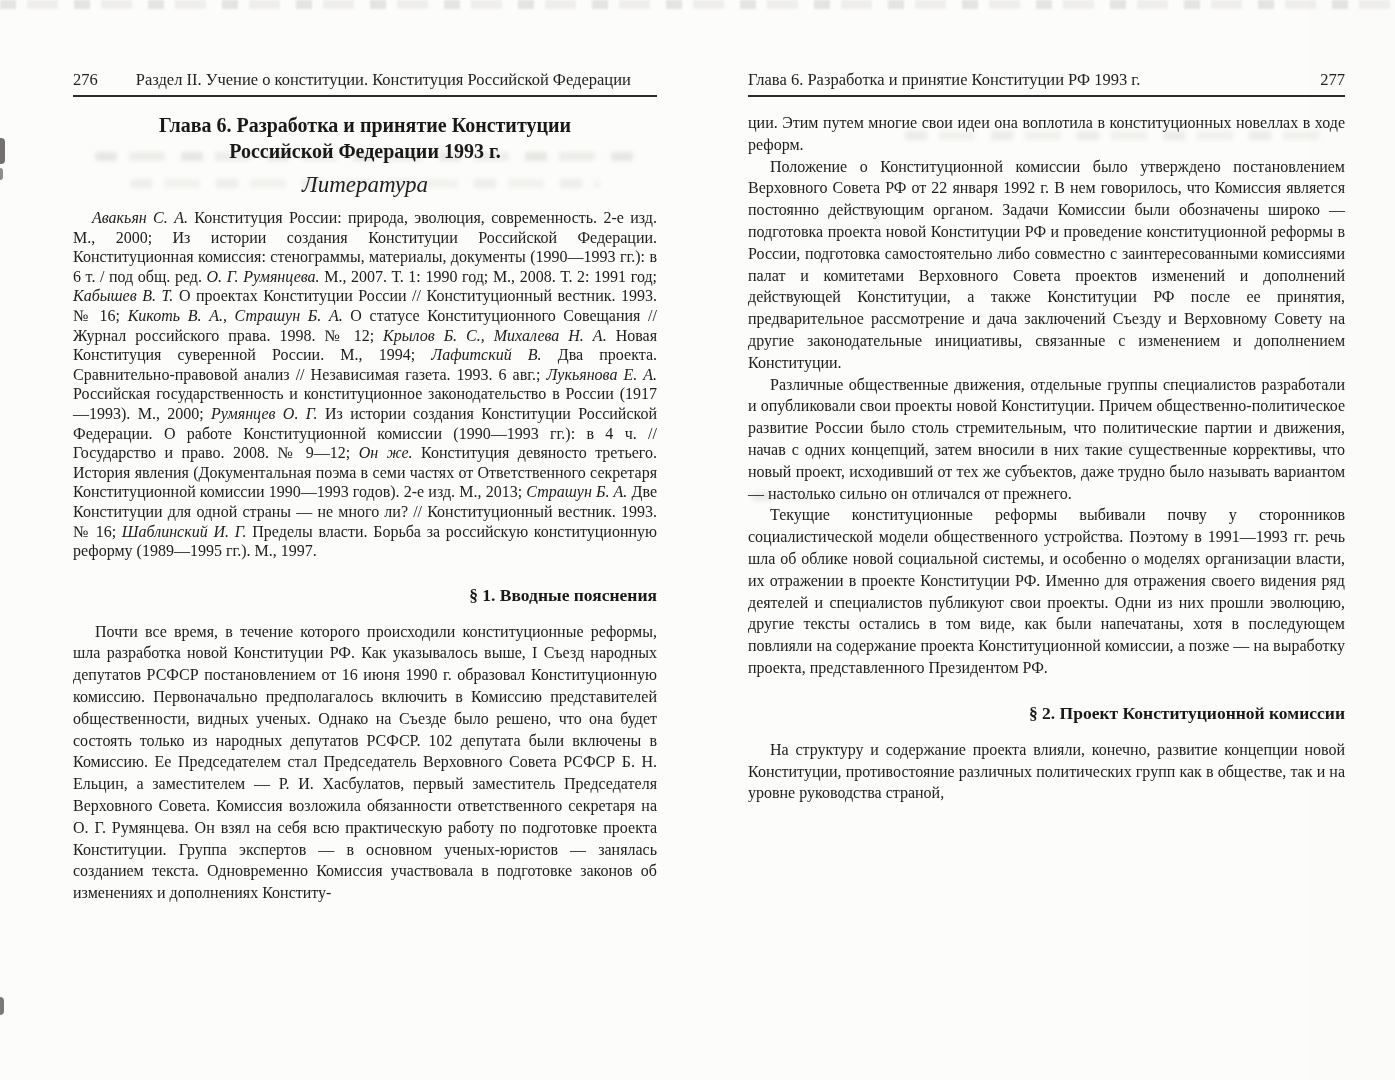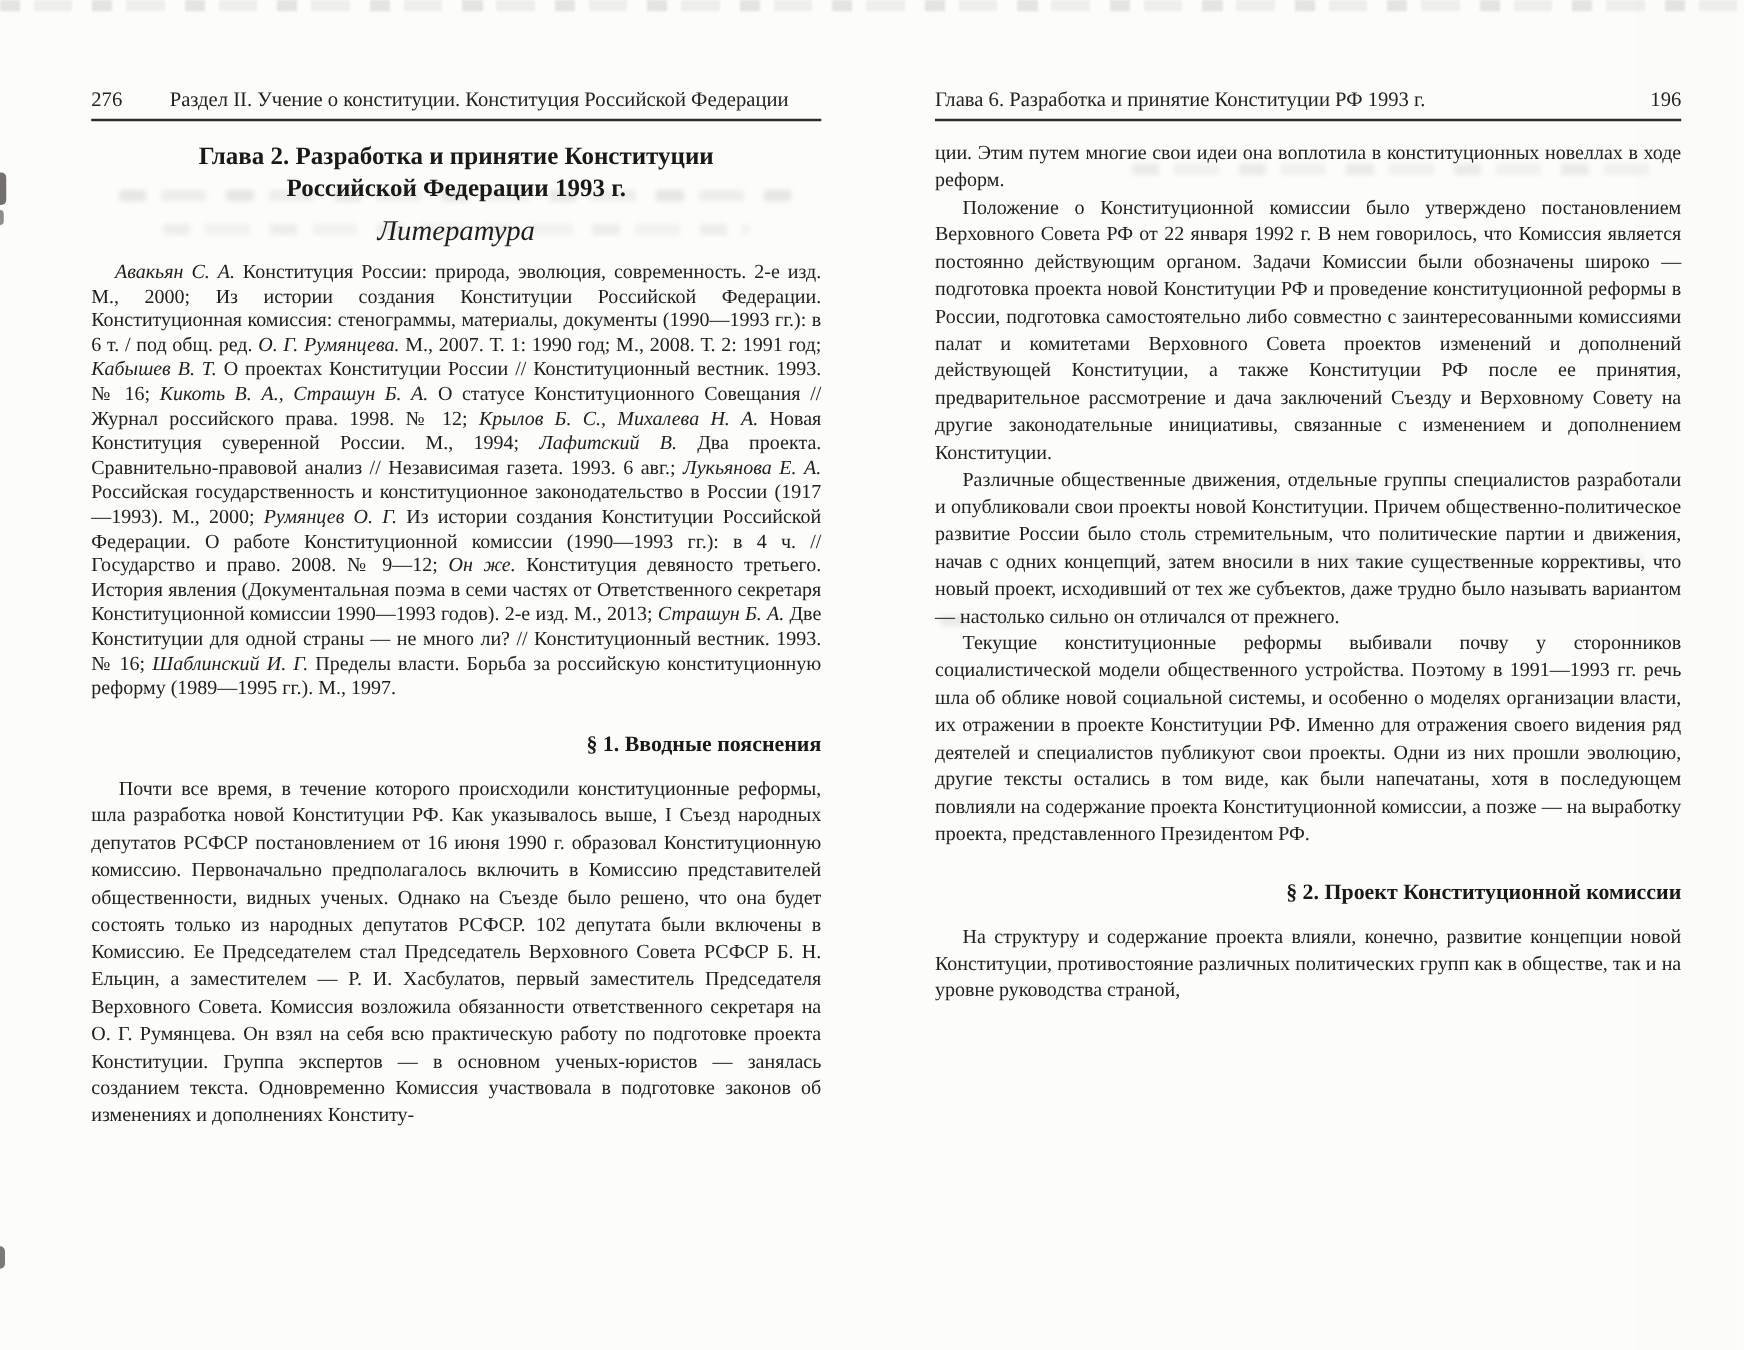--- a/index.html
+++ b/index.html
@@ -94,37 +94,37 @@
   <div class="artifact speck s1"></div>
   <div class="artifact speck s2"></div>
   <div class="artifact speck s3"></div>
 
   <section class="page left">
     <header class="running">
       <span class="pagenum">276</span>
       <span class="rh-text">Раздел II. Учение о конституции. Конституция Российской Федерации</span>
     </header>
 
-    <h1 class="chapter-title"><span>Глава 2. Разработка и принятие Конституции</span><br><span>Российской Федерации 1993 г.</span></h1>
+    <h1 class="chapter-title"><span>Глава 6. Разработка и принятие Конституции</span><br><span>Российской Федерации 1993 г.</span></h1>
 
     <h2 class="lit-heading">Литература</h2>
 
     <p class="literature"><i>Авакьян С. А.</i><span> Конституция России: природа, эволюция, современность. 2-е изд. М., 2000; Из истории создания Конституции Российской Федерации. Конституционная комиссия: стенограммы, материалы, документы (1990—1993 гг.): в 6 т. / под общ. ред. </span><i>О. Г. Румянцева.</i><span> М., 2007. Т. 1: 1990 год; М., 2008. Т. 2: 1991 год; </span><i>Кабышев В. Т.</i><span> О проектах Конституции России // Конституционный вестник. 1993. № 16; </span><i>Кикоть В. А., Страшун Б. А.</i><span> О статусе Конституционного Совещания // Журнал российского права. 1998. № 12; </span><i>Крылов Б. С., Михалева Н. А.</i><span> Новая Конституция суверенной России. М., 1994; </span><i>Лафитский В.</i><span> Два проекта. Сравнительно-правовой анализ // Независимая газета. 1993. 6 авг.; </span><i>Лукьянова Е. А.</i><span> Российская государственность и конституционное законодательство в России (1917—1993). М., 2000; </span><i>Румянцев О. Г.</i><span> Из истории создания Конституции Российской Федерации. О работе Конституционной комиссии (1990—1993 гг.): в 4 ч. // Государство и право. 2008. № 9—12; </span><i>Он же.</i><span> Конституция девяносто третьего. История явления (Документальная поэма в семи частях от Ответственного секретаря Конституционной комиссии 1990—1993 годов). 2-е изд. М., 2013; </span><i>Страшун Б. А.</i><span> Две Конституции для одной страны — не много ли? // Конституционный вестник. 1993. № 16; </span><i>Шаблинский И. Г.</i><span> Пределы власти. Борьба за российскую конституционную реформу (1989—1995 гг.). М., 1997.</span></p>
 
     <h2 class="section-heading">§ 1. Вводные пояснения</h2>
 
     <div class="body-text">
         <p class="para indent">Почти все время, в течение которого происходили конституционные реформы, шла разработка новой Конституции РФ. Как указывалось выше, I Съезд народных депутатов РСФСР постановлением от 16 июня 1990 г. образовал Конституционную комиссию. Первоначально предполагалось включить в Комиссию представителей общественности, видных ученых. Однако на Съезде было решено, что она будет состоять только из народных депутатов РСФСР. 102 депутата были включены в Комиссию. Ее Председателем стал Председатель Верховного Совета РСФСР Б. Н. Ельцин, а заместителем — Р. И. Хасбулатов, первый заместитель Председателя Верховного Совета. Комиссия возложила обязанности ответственного секретаря на О. Г. Румянцева. Он взял на себя всю практическую работу по подготовке проекта Конституции. Группа экспертов — в основном ученых-юристов — занялась созданием текста. Одновременно Комиссия участвовала в подготовке законов об изменениях и дополнениях Конститу-</p>
       </div>
   </section>
 
   <section class="page right">
     <header class="running">
       <span class="rh-text">Глава 6. Разработка и принятие Конституции РФ 1993 г.</span>
-      <span class="pagenum">196</span>
+      <span class="pagenum">277</span>
     </header>
 
     <div class="body-text">
         <p class="para">ции. Этим путем многие свои идеи она воплотила в конституционных новеллах в ходе реформ.</p>
         <p class="para indent">Положение о Конституционной комиссии было утверждено постановлением Верховного Совета РФ от 22 января 1992 г. В нем говорилось, что Комиссия является постоянно действующим органом. Задачи Комиссии были обозначены широко — подготовка проекта новой Конституции РФ и проведение конституционной реформы в России, подготовка самостоятельно либо совместно с заинтересованными комиссиями палат и комитетами Верховного Совета проектов изменений и дополнений действующей Конституции, а также Конституции РФ после ее принятия, предварительное рассмотрение и дача заключений Съезду и Верховному Совету на другие законодательные инициативы, связанные с изменением и дополнением Конституции.</p>
         <p class="para indent">Различные общественные движения, отдельные группы специалистов разработали и опубликовали свои проекты новой Конституции. Причем общественно-политическое развитие России было столь стремительным, что политические партии и движения, начав с одних концепций, затем вносили в них такие существенные коррективы, что новый проект, исходивший от тех же субъектов, даже трудно было называть вариантом — настолько сильно он отличался от прежнего.</p>
         <p class="para indent">Текущие конституционные реформы выбивали почву у сторонников социалистической модели общественного устройства. Поэтому в 1991—1993 гг. речь шла об облике новой социальной системы, и особенно о моделях организации власти, их отражении в проекте Конституции РФ. Именно для отражения своего видения ряд деятелей и специалистов публикуют свои проекты. Одни из них прошли эволюцию, другие тексты остались в том виде, как были напечатаны, хотя в последующем повлияли на содержание проекта Конституционной комиссии, а позже — на выработку проекта, представленного Президентом РФ.</p>
       </div>
 
     <h2 class="section-heading">§ 2. Проект Конституционной комиссии</h2>

